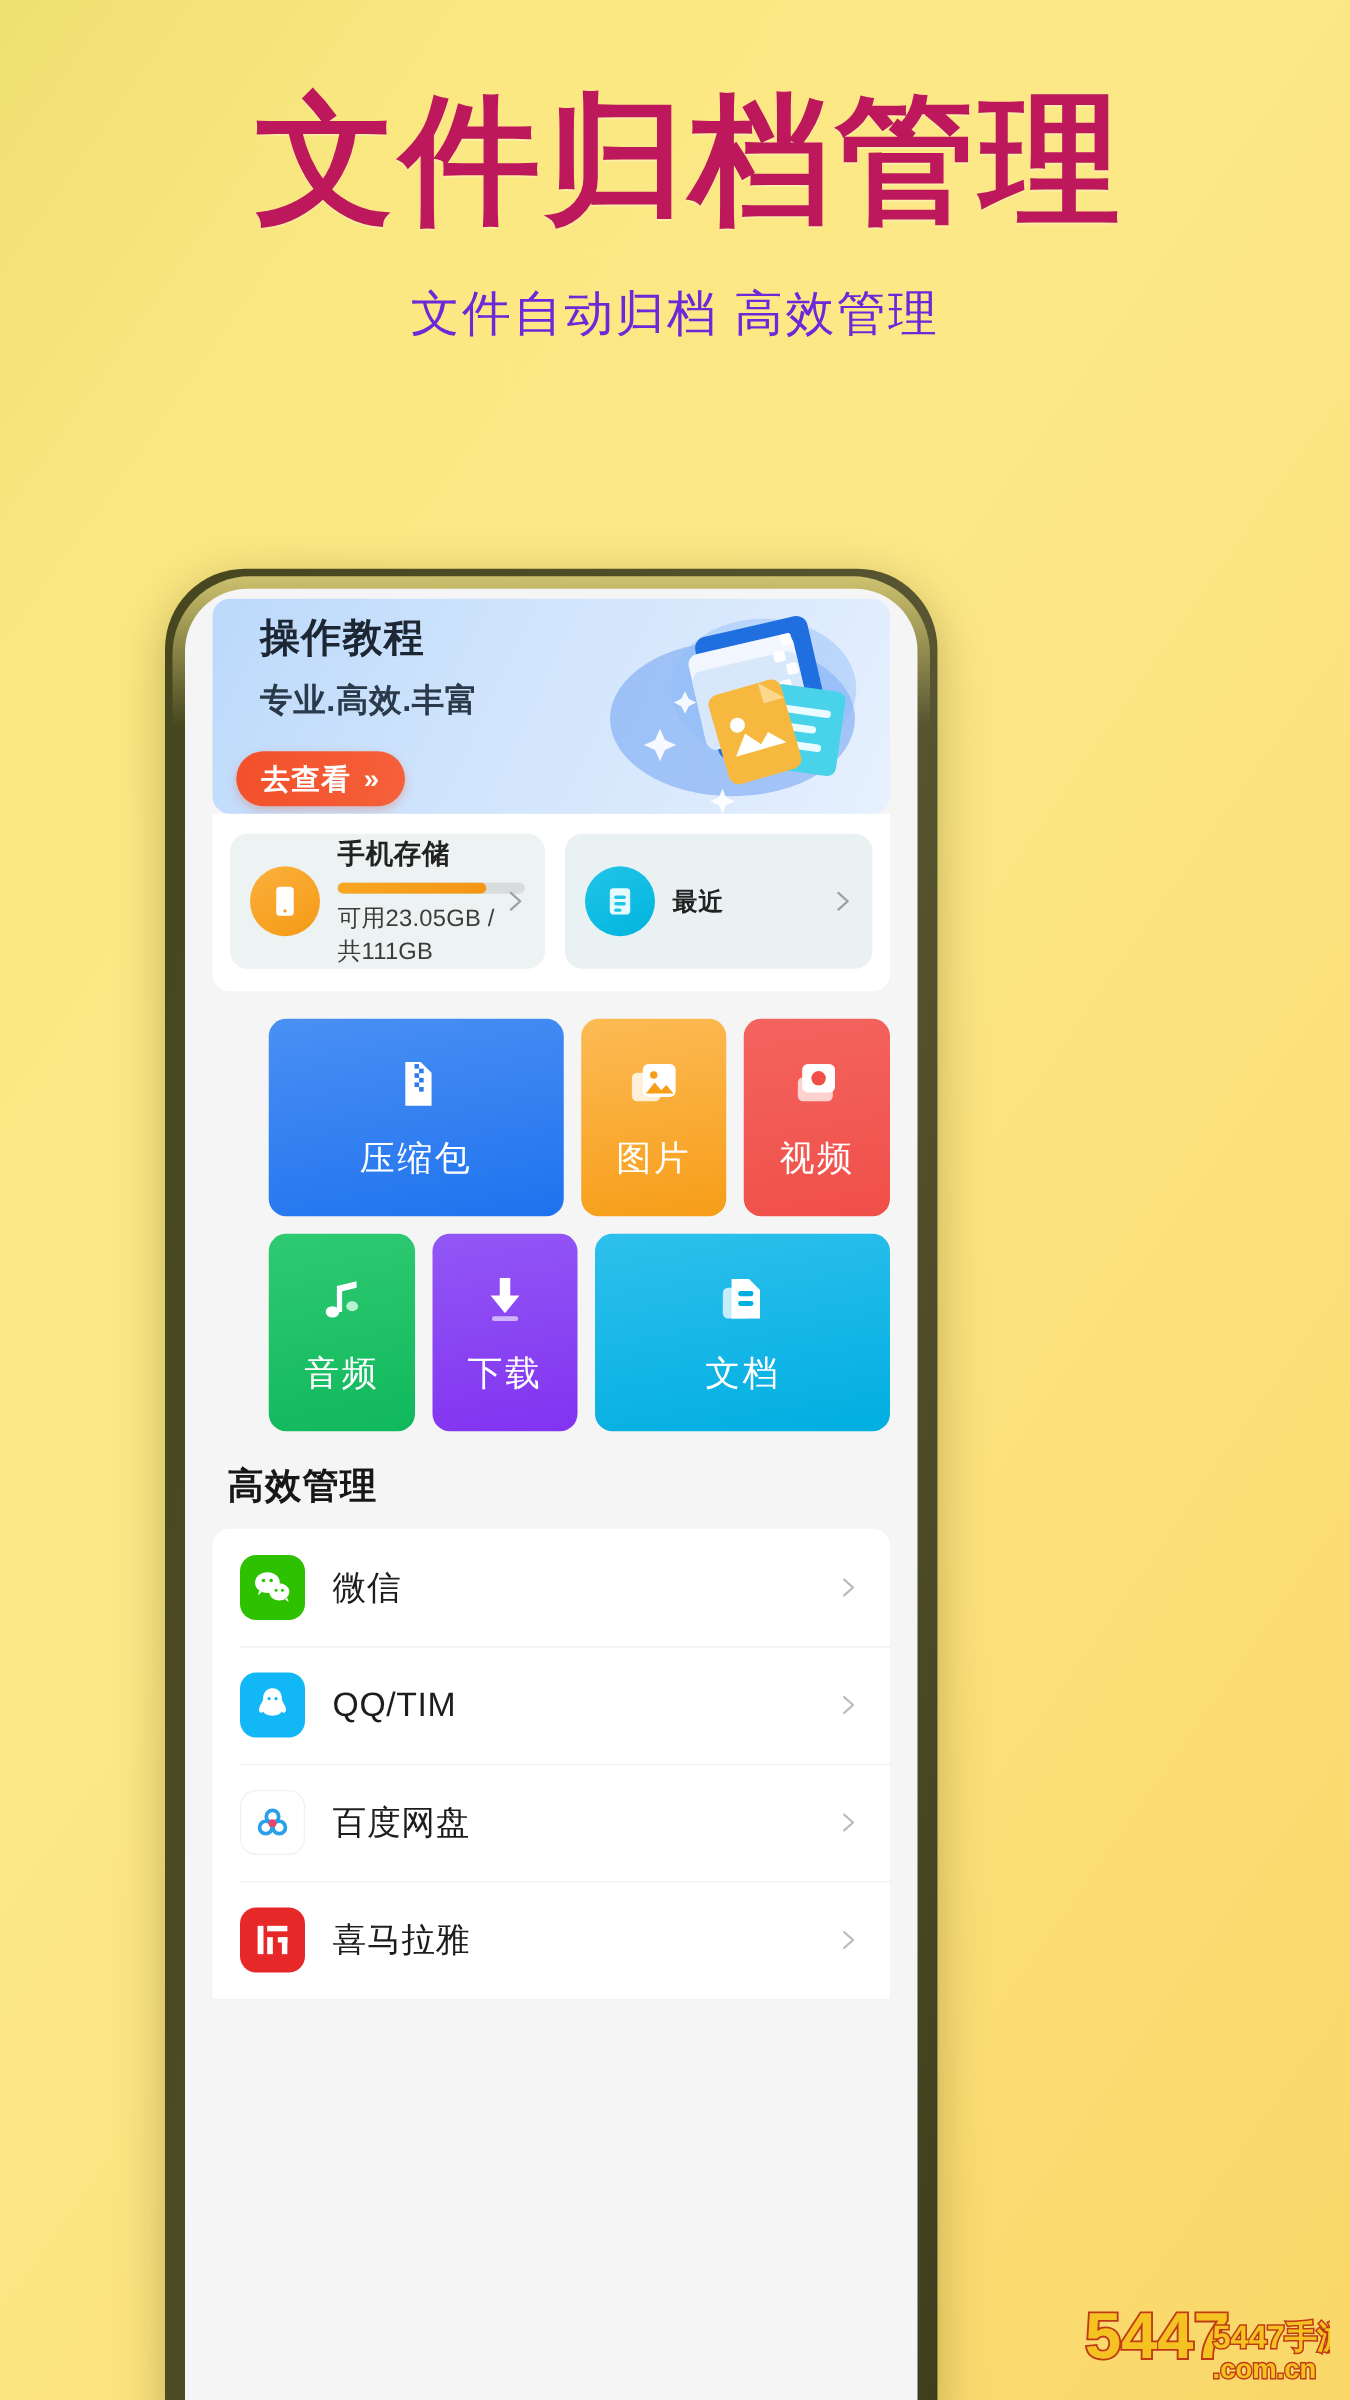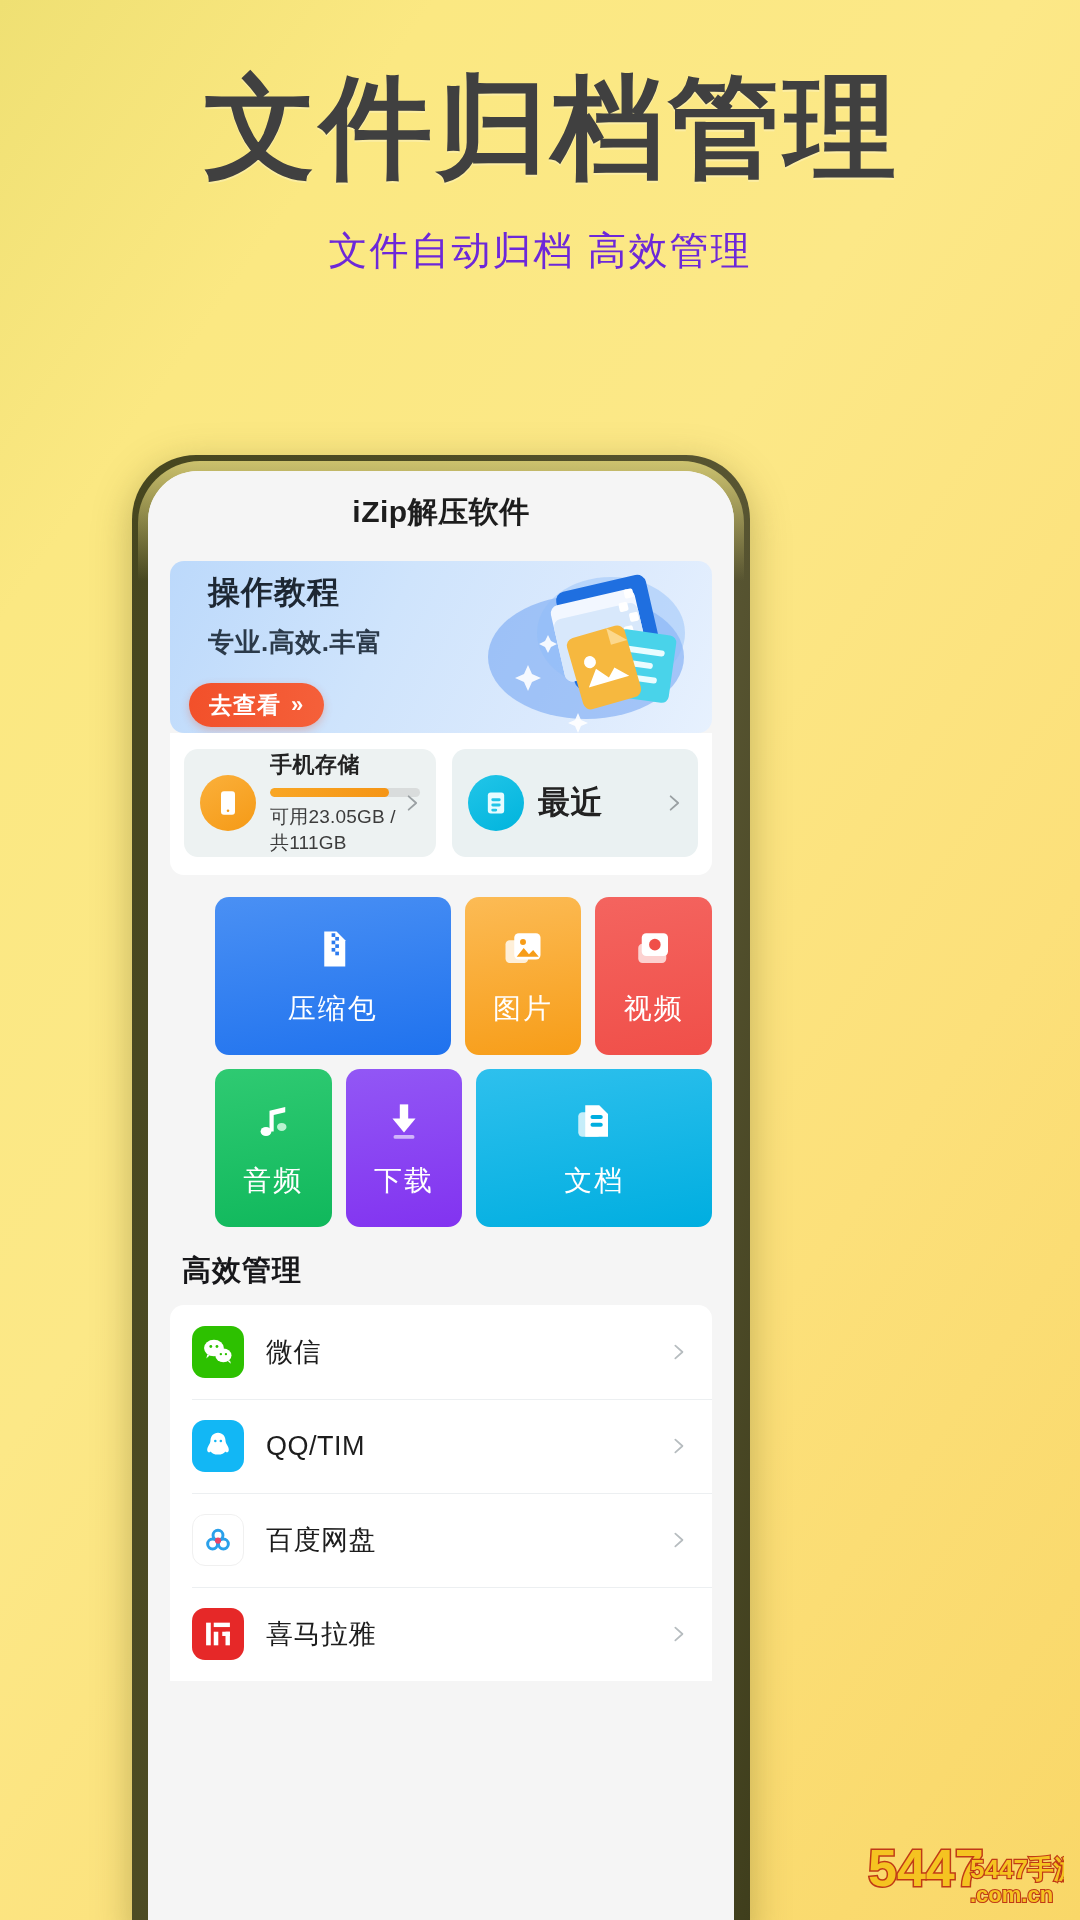--- a/index.html
+++ b/index.html
@@ -5,21 +5,21 @@
   * { margin:0; padding:0; box-sizing:border-box; }
   html,body { width:1080px; height:1920px; }
   body{
     font-family:"Liberation Sans","DejaVu Sans",sans-serif;
     background:linear-gradient(125deg,#efe073 0%,#fbe882 18%,#fce887 42%,#fce07a 70%,#f9d768 100%);
     position:relative; overflow:hidden;
   }
   
   .promo{ width:100%; text-align:center; padding-top:62px; }
   .promo-title{
-    font-size:112px; font-weight:800; color:#404040; letter-spacing:4px;
+    font-size:112px; font-weight:800; color:#be185d; letter-spacing:4px;
     line-height:1.18; text-shadow:0 2px 0 rgba(255,255,255,.25);margin-left:24px;
   }
   .promo-sub{
     margin-top:30px; font-size:39px; font-weight:500; color:#6d28d9; letter-spacing:2px;
   }
   
   .phone{
     position:absolute; left:132px; top:455px; width:618px; height:1480px;
     border-radius:64px 64px 0 0;
     background:linear-gradient(100deg,#46461f 0%,#4e4c24 35%,#585532 70%,#3f3e1c 100%);
@@ -73,21 +73,21 @@
   .qcard.rec{ background:#eaf1f2; }
   .q-ico{ width:56px; height:56px; border-radius:50%; flex:0 0 56px;
     display:flex; align-items:center; justify-content:center; }
   .q-ico.orange{ background:linear-gradient(150deg,#fbb03b,#f59a16); }
   .q-ico.cyan{ background:linear-gradient(150deg,#22c5e8,#00b4dd); }
   .q-body{ margin-left:14px; flex:1; min-width:0; }
   .q-name{ font-size:22px; font-weight:700; color:#222; letter-spacing:.5px; }
   .q-bar{ margin-top:8px; width:150px; height:9px; border-radius:5px; background:#d9dcdc; overflow:hidden; }
   .q-bar > i{ display:block; height:100%; border-radius:5px; background:linear-gradient(90deg,#f9a623,#f59516); }
   .q-sub{ margin-top:7px; font-size:19px; color:#3c3c3c; letter-spacing:.2px; }
-  .q-name.solo{ font-size:32px; }
+  .q-name.solo{ font-size:20px; }
   .q-chev{ position:absolute; right:14px; top:50%; transform:translateY(-50%);
            width:20px; height:20px; }
 
   
   .cats{ margin:22px 22px 0 22px; }
   .cat-row{ display:flex; gap:14px; margin-bottom:14px;margin-left:45px; }
   .cat{
     border-radius:14px; height:158px; display:flex; flex-direction:column;
     align-items:center; justify-content:center; gap:16px; color:#fff;
   }
@@ -123,23 +123,20 @@
 <body>
 
 <div class="promo">
   <div class="promo-title">文件归档管理</div>
   <div class="promo-sub">文件自动归档 高效管理</div>
 </div>
 
 <div class="phone">
   <div class="screen">
 
-    <div class="app-header">
-      <div class="app-title">iZip解压软件</div>
-    </div>
 
     <div class="banner">
       <div class="banner-text">
         <div class="banner-h">操作教程</div>
         <div class="banner-p">专业.高效.丰富</div>
       </div>
       <div class="banner-btn">
         <span>去查看</span>
         <span class="chev">»</span>
       </div>

